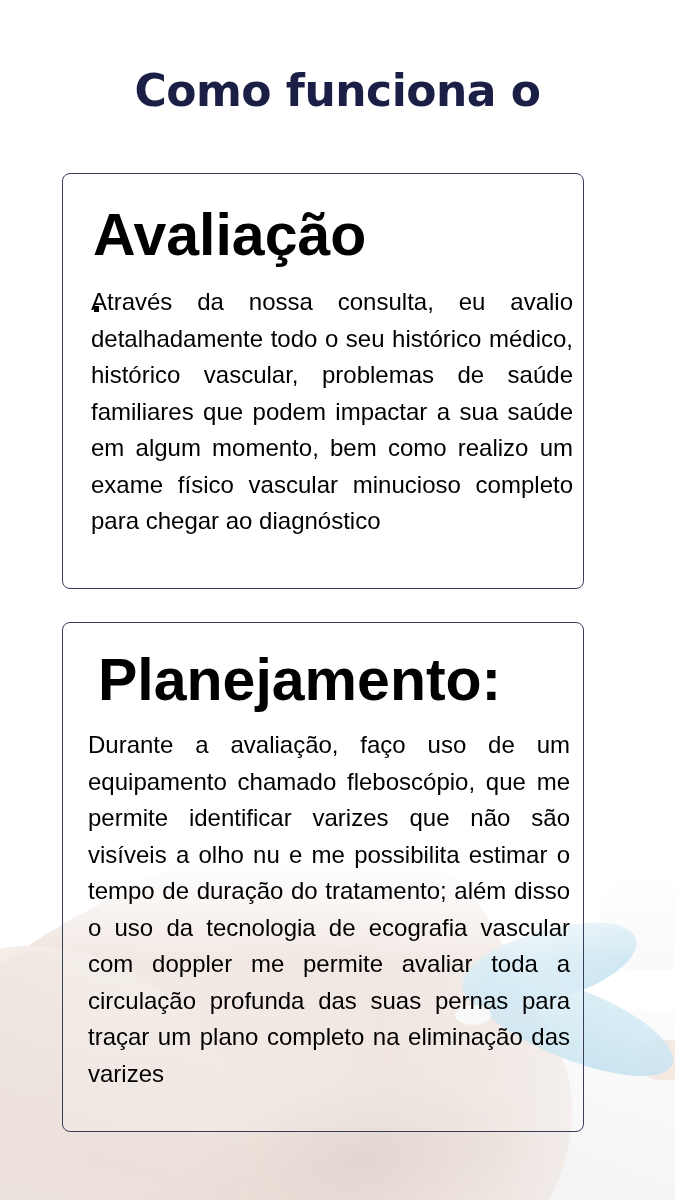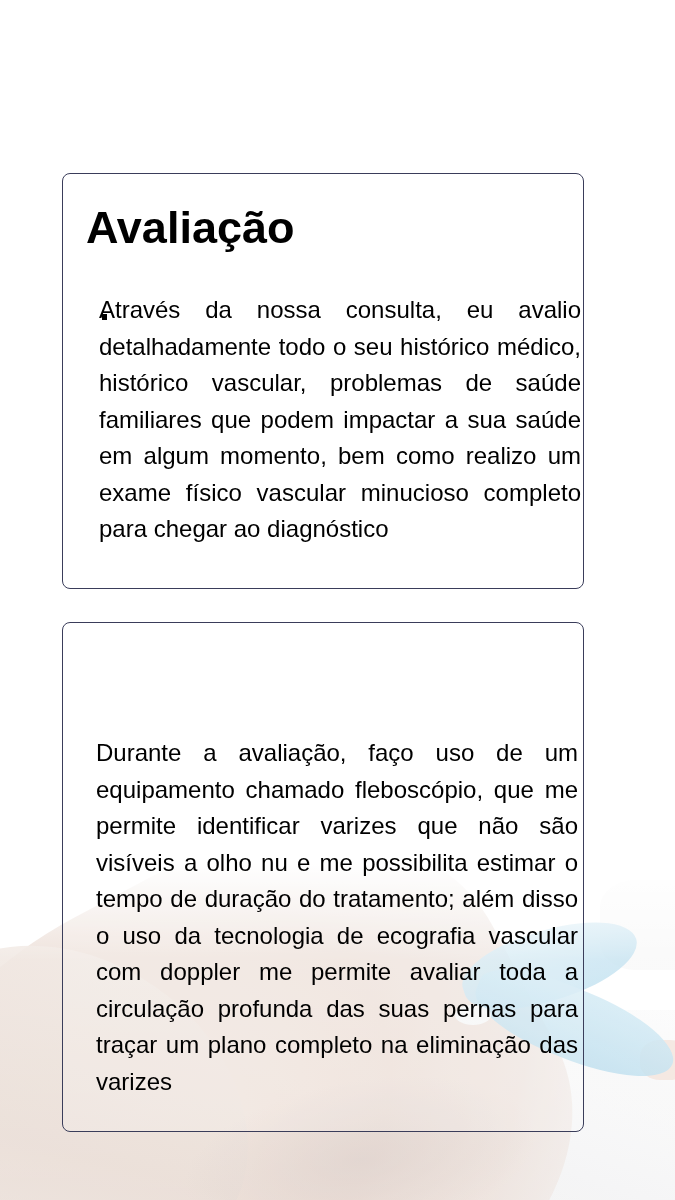--- a/index.html
+++ b/index.html
@@ -119,38 +119,38 @@
       border: 1.5px solid #3a3d5a;
       border-radius: 8px;
       box-sizing: border-box;
       z-index: 2;
       background: rgba(255,255,255,0.0);
     }
     .card-1 { top: 173px; height: 416px; }
     .card-2 { top: 622px; height: 510px; background: rgba(255,255,255,0.18); }
 
     .card-heading {
-      margin: 3px;
+      margin: 10px;
       font-family: "Liberation Sans", sans-serif;
       font-weight: bold;
       color: #000000;
-      font-size: 45px;
+      font-size: 59px;
       line-height: 50px;
     }
     .card-1 .card-heading { position: absolute; left: 20px; top: 26px; }
     .card-2 .card-heading { position: absolute; left: 25px; top: 22px; }
 
     .card-body {
       position: absolute;
       font-family: "Liberation Sans", sans-serif;
       color: #000000;
       font-size: 24px;
       line-height: 36.5px;
       text-align: justify;
-      margin: 16px;
+      margin: 8px;
     }
     .card-1 .card-body { left: 20px; top: 102px; width: 482px; }
     .card-2 .card-body { left: 17px; top: 96px; width: 482px; }
 
     .cursor-mark {
       display: inline-block;
       position: relative;
     }
     .cursor-mark::after {
       content: "";
@@ -170,23 +170,24 @@
   <div class="bg-shadow"></div>
   <div class="bg-coat"></div>
   <div class="bg-wrist"></div>
   <div class="bg-glove-1"></div>
   <div class="bg-glove-2"></div>
   <div class="bg-cotton"></div>
   <div class="bg-fade"></div>
 </div>
 
 <h1 class="page-title">
-  <br>
+  <span>Como funciona o</span><br>
 </h1>
 
 <section class="card card-1">
   <h2 class="card-heading">Avaliação</h2>
   <p class="card-body"><span class="cursor-mark">A</span><span>través da nossa consulta, eu avalio detalhadamente todo o seu histórico médico, histórico vascular, problemas de saúde familiares que podem impactar a sua saúde em algum momento, bem como realizo um exame físico vascular minucioso completo para chegar ao diagnóstico</span></p>
 </section>
 
 <section class="card card-2">
+  <h2 class="card-heading">Planejamento:</h2>
   <p class="card-body">Durante a avaliação, faço uso de um equipamento chamado fleboscópio, que me permite identificar varizes que não são visíveis a olho nu e me possibilita estimar o tempo de duração do tratamento; além disso o uso da tecnologia de ecografia vascular com doppler me permite avaliar toda a circulação profunda das suas pernas para traçar um plano completo na eliminação das varizes</p>
 </section>
 
 </body></html>

